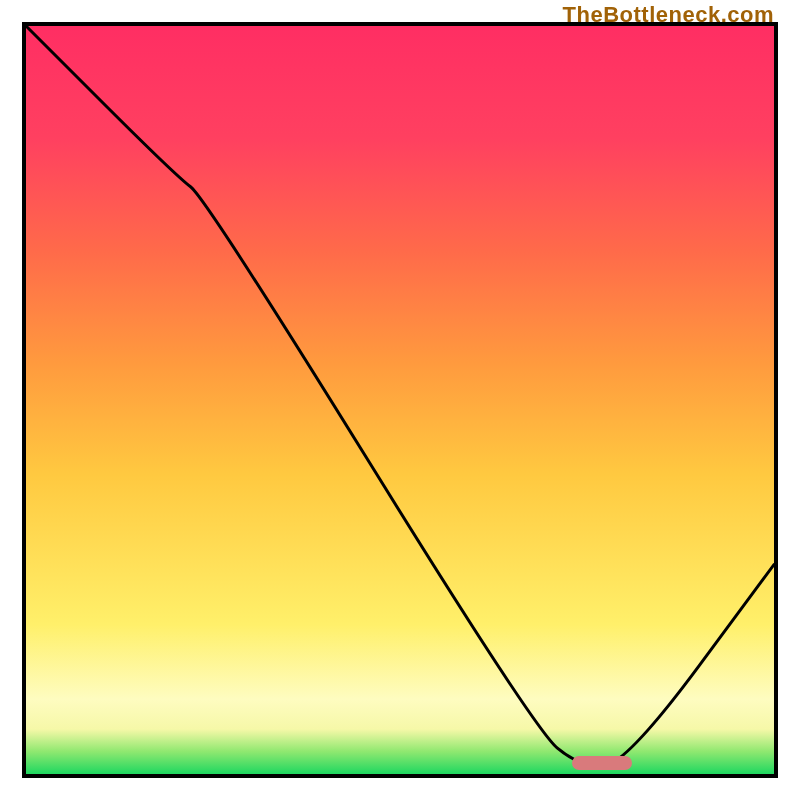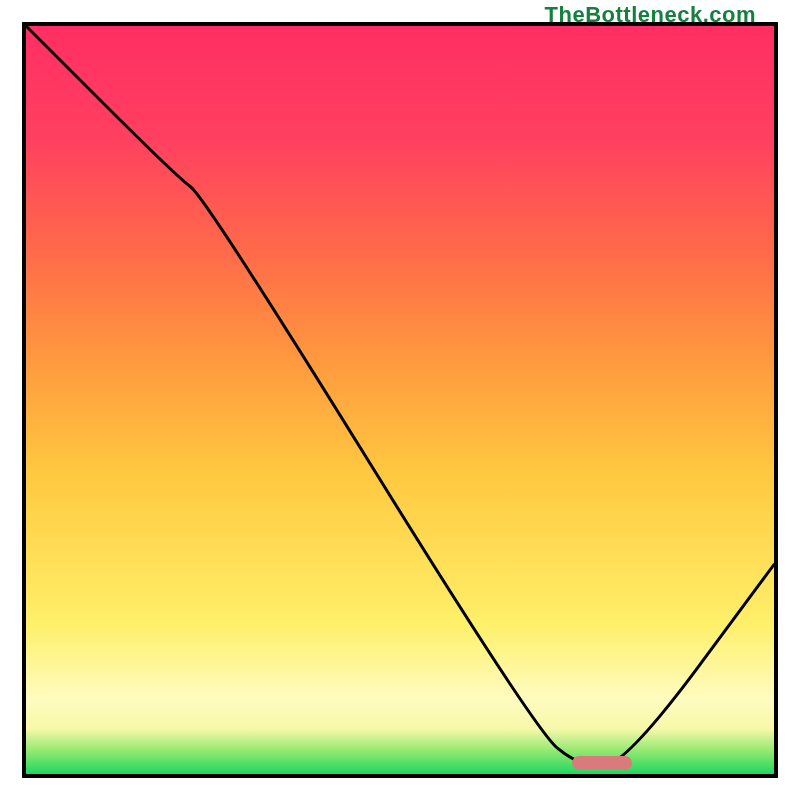--- a/index.html
+++ b/index.html
@@ -37,24 +37,24 @@
       #FFC940 40%,
       #FF9A3E 55%,
       #FF6A4A 70%,
       #FF4060 85%,
       #FF2E63 100%
     );
   }
   .watermark {
     position: absolute;
     top: 2px;
-    right: 44px;
+    right: 26px;
     font-size: 22px;
     font-weight: bold;
-    color: #15803d;
+    color: #a16207;
     letter-spacing: 0.5px;
   }
   svg.curve {
     position: absolute;
     left: 0;
     top: 0;
     width: 748px;
     height: 748px;
   }
   .marker {

